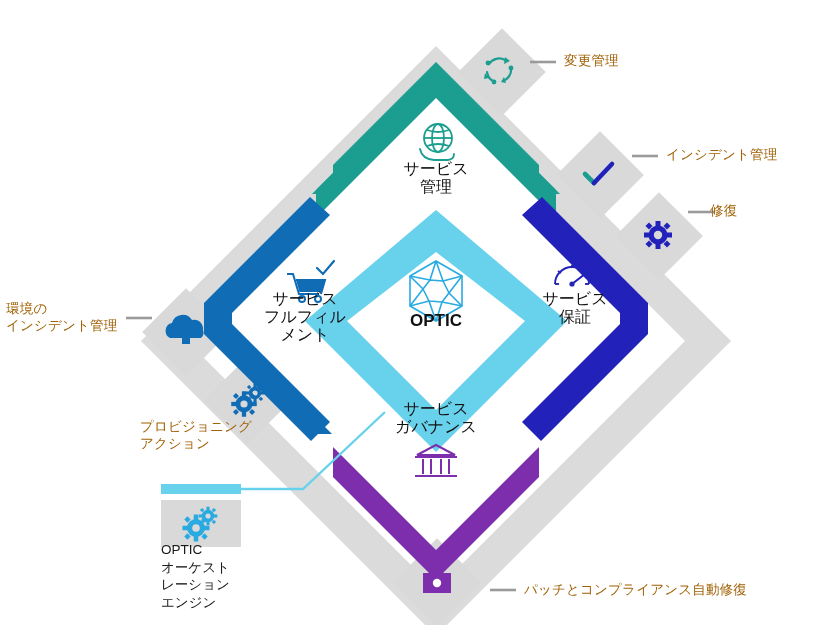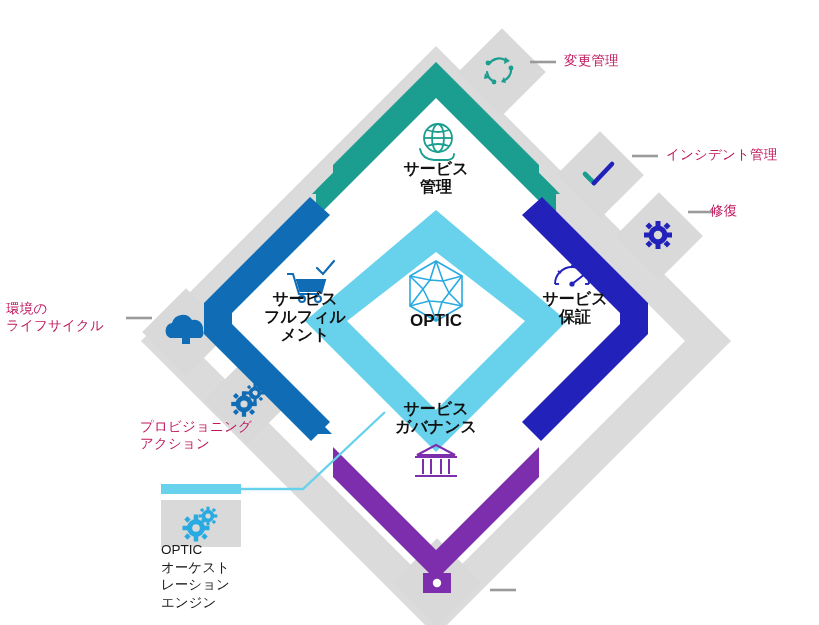--- a/index.html
+++ b/index.html
@@ -8,29 +8,29 @@
     background:#ffffff;
     font-family:"Liberation Sans","DejaVu Sans",sans-serif;
     overflow:hidden;
     position:relative;
   }
   #stage{position:absolute;left:0;top:0;width:819px;height:625px;}
   svg{display:block;}
   .lbl{
     position:absolute;
     font-size:13.5px;
-    color:#be185d;
+    color:#a16207;
     line-height:1.28;
     white-space:pre;
     letter-spacing:0.2px;
   }
   .qlbl{
     position:absolute;
     font-size:16px;
-    font-weight:bold;
+    font-weight:normal;
     color:#111111;
     line-height:1.12;
     text-align:center;
     white-space:pre;
   }
   .center-lbl{
     position:absolute;
     font-size:17px;
     font-weight:bold;
     color:#111111;
@@ -294,24 +294,25 @@
   <div class="qlbl" style="left:376px;top:400px;width:120px;">サービス
 ガバナンス</div>
 
   <div class="lbl" style="left:564px;top:52px;">変更管理</div>
 
   <div class="lbl" style="left:666px;top:146px;">インシデント管理</div>
 
   <div class="lbl" style="left:710px;top:202px;">修復</div>
 
   <div class="lbl" style="left:6px;top:300px;">環境の
-ライフサイクル</div>
+インシデント管理</div>
 
   <div class="lbl" style="left:140px;top:418px;">プロビジョニング
 アクション</div>
 
+  <div class="lbl" style="left:524px;top:581px;">パッチとコンプライアンス自動修復</div>
 
   <div class="optic-lbl" style="left:161px;top:541px;">OPTIC
 オーケスト
 レーション
 エンジン</div>
 
 </div>
 
 </body></html>

